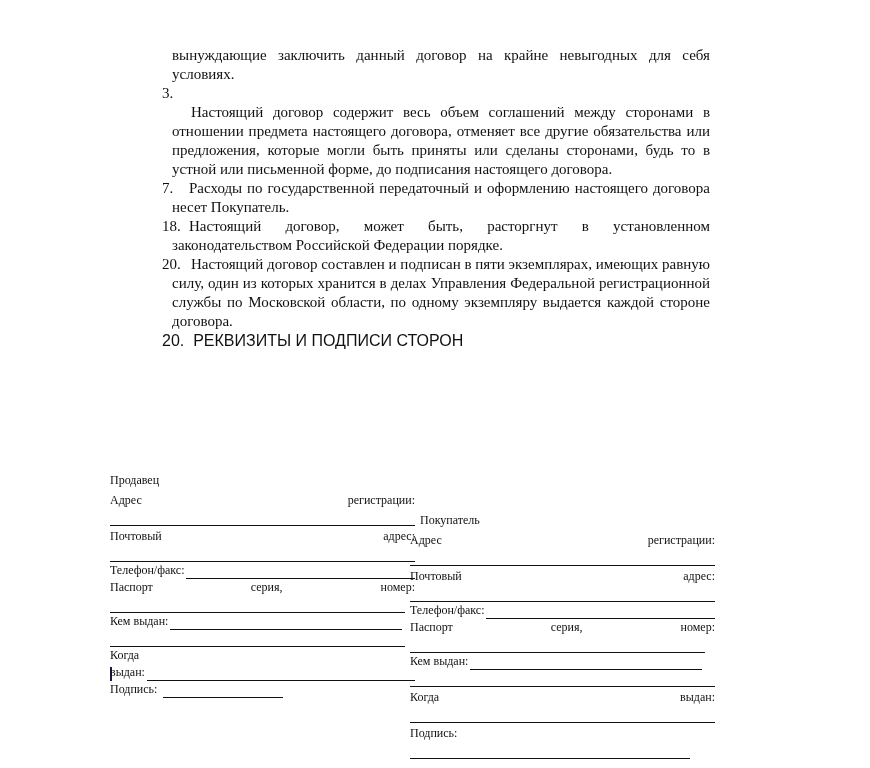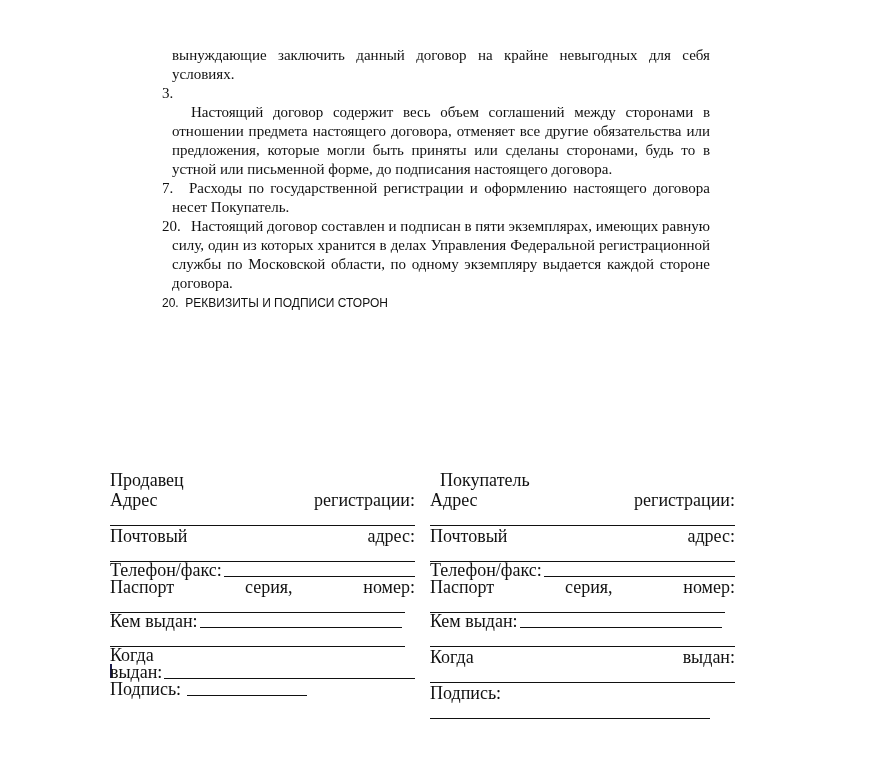--- a/index.html
+++ b/index.html
@@ -35,52 +35,52 @@
     text-align: justify;
     line-height: 19px;
     margin: 0;
   }
   .para .num {
     position: absolute;
     left: 0;
   }
   .heading20 {
     font-family: "Liberation Sans", "DejaVu Sans", sans-serif;
-    font-size: 12px;
+    font-size: 16px;
     line-height: 20px;
     margin-top: 0;
     padding-left: 0;
   }
   
   .sig {
     position: absolute;
     top: 470px;
-    font-size: 18px;
+    font-size: 12px;
   }
   .sig.left { left: 110px; width: 305px; }
-  .sig.right { left: 430px; width: 305px; }
+  .sig.right { left: 410px; width: 305px; margin-top: 40px; }
   .sig .title { height: 22px; line-height: 20px; }
   .sig.right .title { padding-left: 10px; }
   .row {
     display: flex;
     justify-content: space-between;
     line-height: 17px;
     height: 17px;
   }
   .uline {
     border-bottom: 1px solid #111;
     height: 16px;
   }
   .inline-line {
     display: inline-block;
     border-bottom: 1px solid #111;
     vertical-align: bottom;
     height: 14px;
   }
-  .field-row { display: flex; align-items: flex-start; line-height: 17px; height: 17px; }
+  .field-row { display: flex; align-items: flex-end; line-height: 17px; height: 17px; }
   .field-row .fill { flex: 1; border-bottom: 1px solid #111; height: 14px; margin-left: 2px; }
   .caret {
     display: inline-block;
     width: 2px; height: 14px;
     background: #1a1a4a;
     vertical-align: -2px;
     margin-right: -2px;
   }
 </style>
 </head>
@@ -95,23 +95,27 @@
 
     <p class="para">
       <span class="num" style="left:0">3.</span>
       <span style="display:inline-block;width:0"></span><span style="display:block;text-indent:19px;margin-left:0">Настоящий договор содержит весь объем соглашений между сторонами в отношении предмета настоящего договора, отменяет все другие обязательства или предложения, которые могли быть приняты или сделаны сторонами, будь то в устной или письменной форме, до подписания настоящего договора.</span>
     </p>
 
 
 
     <p class="para">
       <span class="num">7.</span>
-      <span style="display:block;text-indent:17px">Расходы по государственной регистрации и оформлению настоящего договора несет Покупатель.</span>
-    </p>
-
+      <span style="display:block;text-indent:17px">Расходы по государственной передаточный и оформлению настоящего договора несет Покупатель.</span>
+    </p>
+
+    <p class="para">
+      <span class="num">18.</span>
+      <span style="display:block;text-indent:17px">Настоящий договор, может быть, расторгнут в установленном законодательством Российской Федерации порядке.</span>
+    </p>
 
     <p class="para">
       <span class="num">20.</span>
       <span style="display:block;text-indent:19px">Настоящий договор составлен и подписан в пяти экземплярах, имеющих равную силу, один из которых хранится в делах Управления Федеральной регистрационной службы по Московской области, по одному экземпляру выдается каждой стороне договора.</span>
     </p>
 
     <p class="para heading20">
       <span>20.</span>&nbsp;
       <span>РЕКВИЗИТЫ И ПОДПИСИ СТОРОН</span>
     </p>

